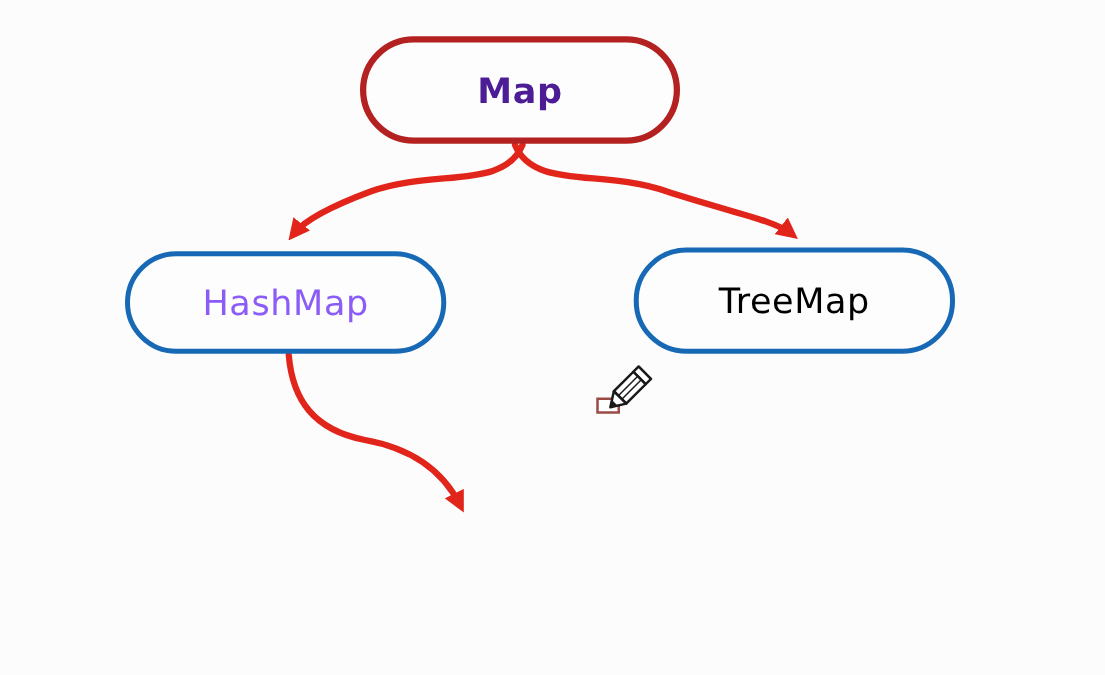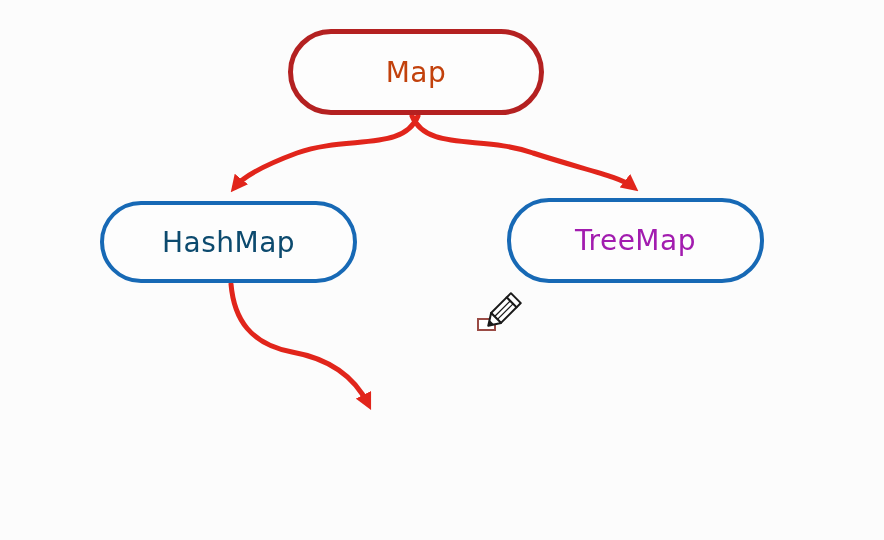--- a/index.html
+++ b/index.html
@@ -84,29 +84,29 @@
     <defs>
       <marker id="arrowhead" viewBox="0 0 10 10" refX="6" refY="5" markerWidth="3.4" markerHeight="3.4" orient="auto-start-reverse" markerUnits="strokeWidth">
         <path d="M0,0 L10,5 L0,10 z" fill="#e1251b"></path>
       </marker>
     </defs>
     <path d="M 418 116 C 403 152, 348 135, 297 153 C 262 166, 243 177, 235 187" fill="none" stroke-width="5" stroke-linecap="round" marker-end="url(#arrowhead)" stroke="#e1251b"></path>
     <path d="M 412 116 C 427 152, 482 135, 533 153 C 585 170, 619 176, 633 187" fill="none" stroke-width="5" stroke-linecap="round" marker-end="url(#arrowhead)" stroke="#e1251b"></path>
     <path d="M 231 284 C 234 320, 251 344, 292 352 C 331 359, 355 378, 368 404" fill="none" stroke-width="5" stroke-linecap="round" marker-end="url(#arrowhead)" stroke="#e1251b"></path>
   </svg>
 
-  <div class="node" id="node-map" style="border-color: rgb(180, 33, 33); color: #c2410c;">
+  <div class="node" id="node-map" style="border-color: rgb(180, 33, 33); color: #4c1d95; font-weight: bold;">
     <span>Map</span>
   </div>
 
-  <div class="node" id="node-hashmap" style="border-color: rgb(23, 105, 181); color: #0c4a6e;">
+  <div class="node" id="node-hashmap" style="border-color: rgb(23, 105, 181); color: #8b5cf6;">
     <span>HashMap</span>
   </div>
 
-  <div class="node" id="node-treemap" style="border-color: rgb(23, 105, 181); color: #a21caf;">
+  <div class="node" id="node-treemap" style="border-color: rgb(23, 105, 181); color: #000000;">
     <span>TreeMap</span>
   </div>
 
 
   <div id="cursor-selection-box"></div>
   <svg id="pencil-cursor" viewBox="0 0 48 48" xmlns="http://www.w3.org/2000/svg">
     <g transform="rotate(45 24 24)" stroke="#1a1a1a" stroke-width="2" stroke-linejoin="round" fill="#ffffff">
 
       <rect x="17" y="3" width="14" height="6"></rect>
 

